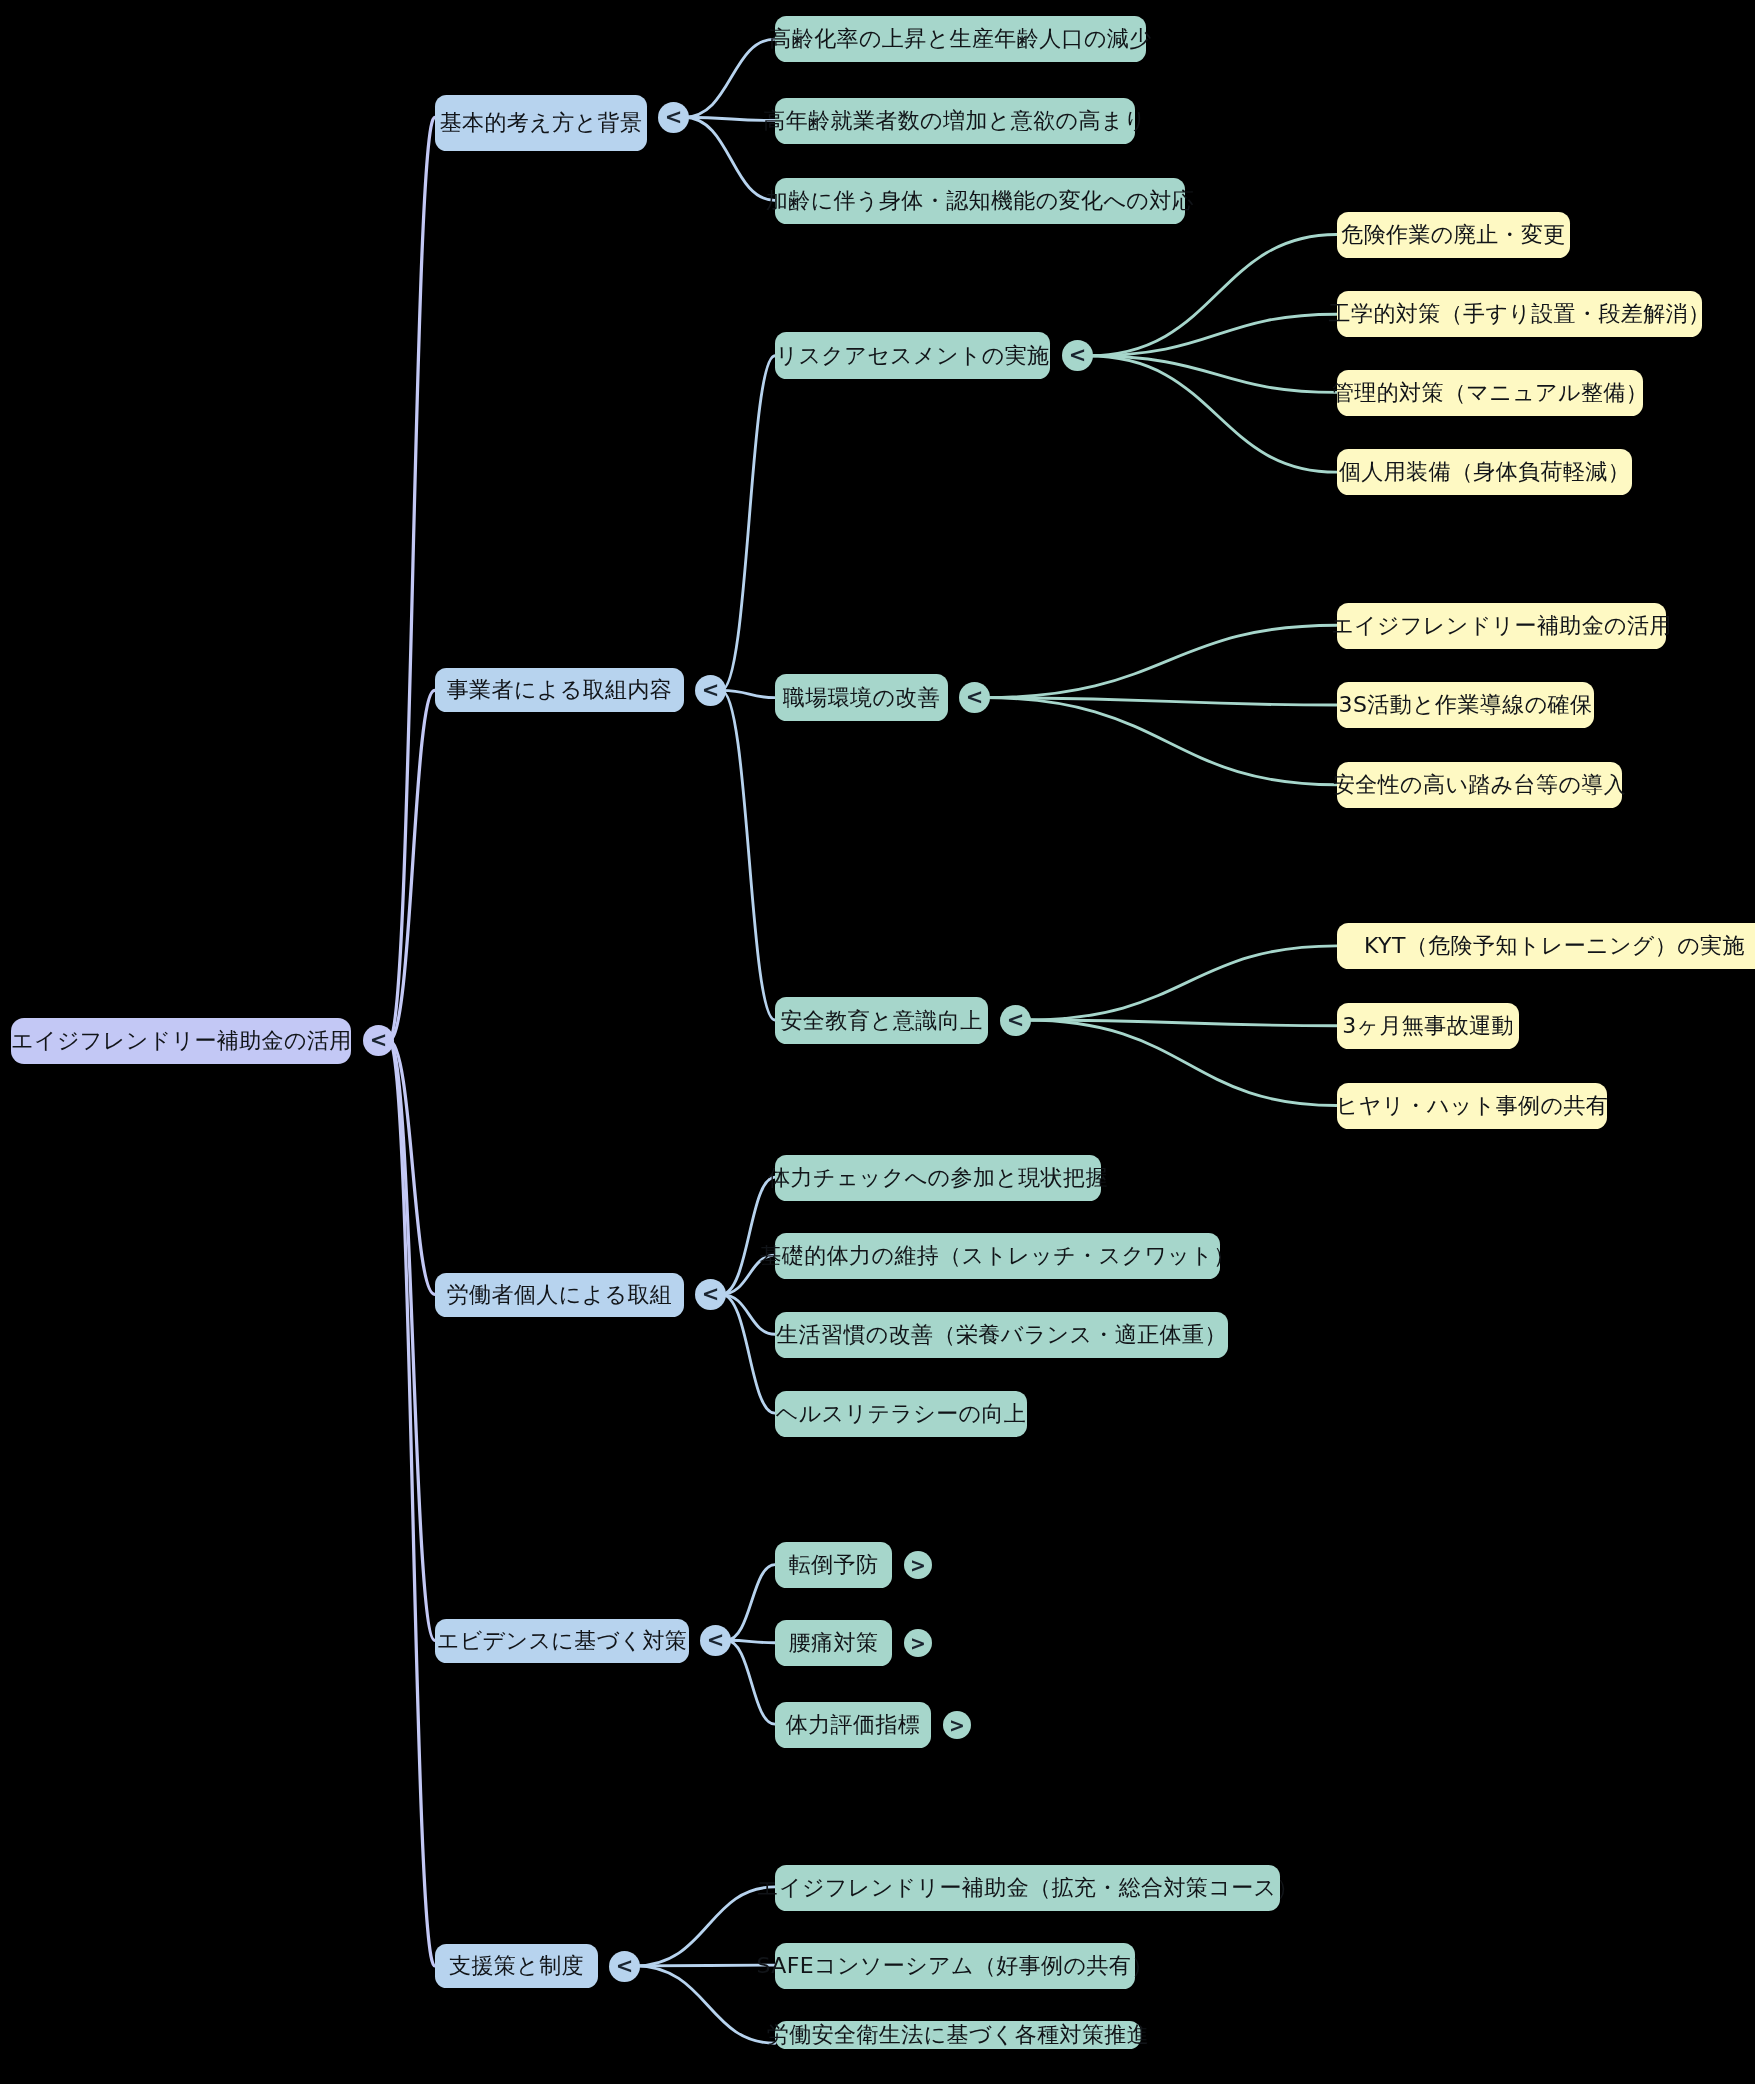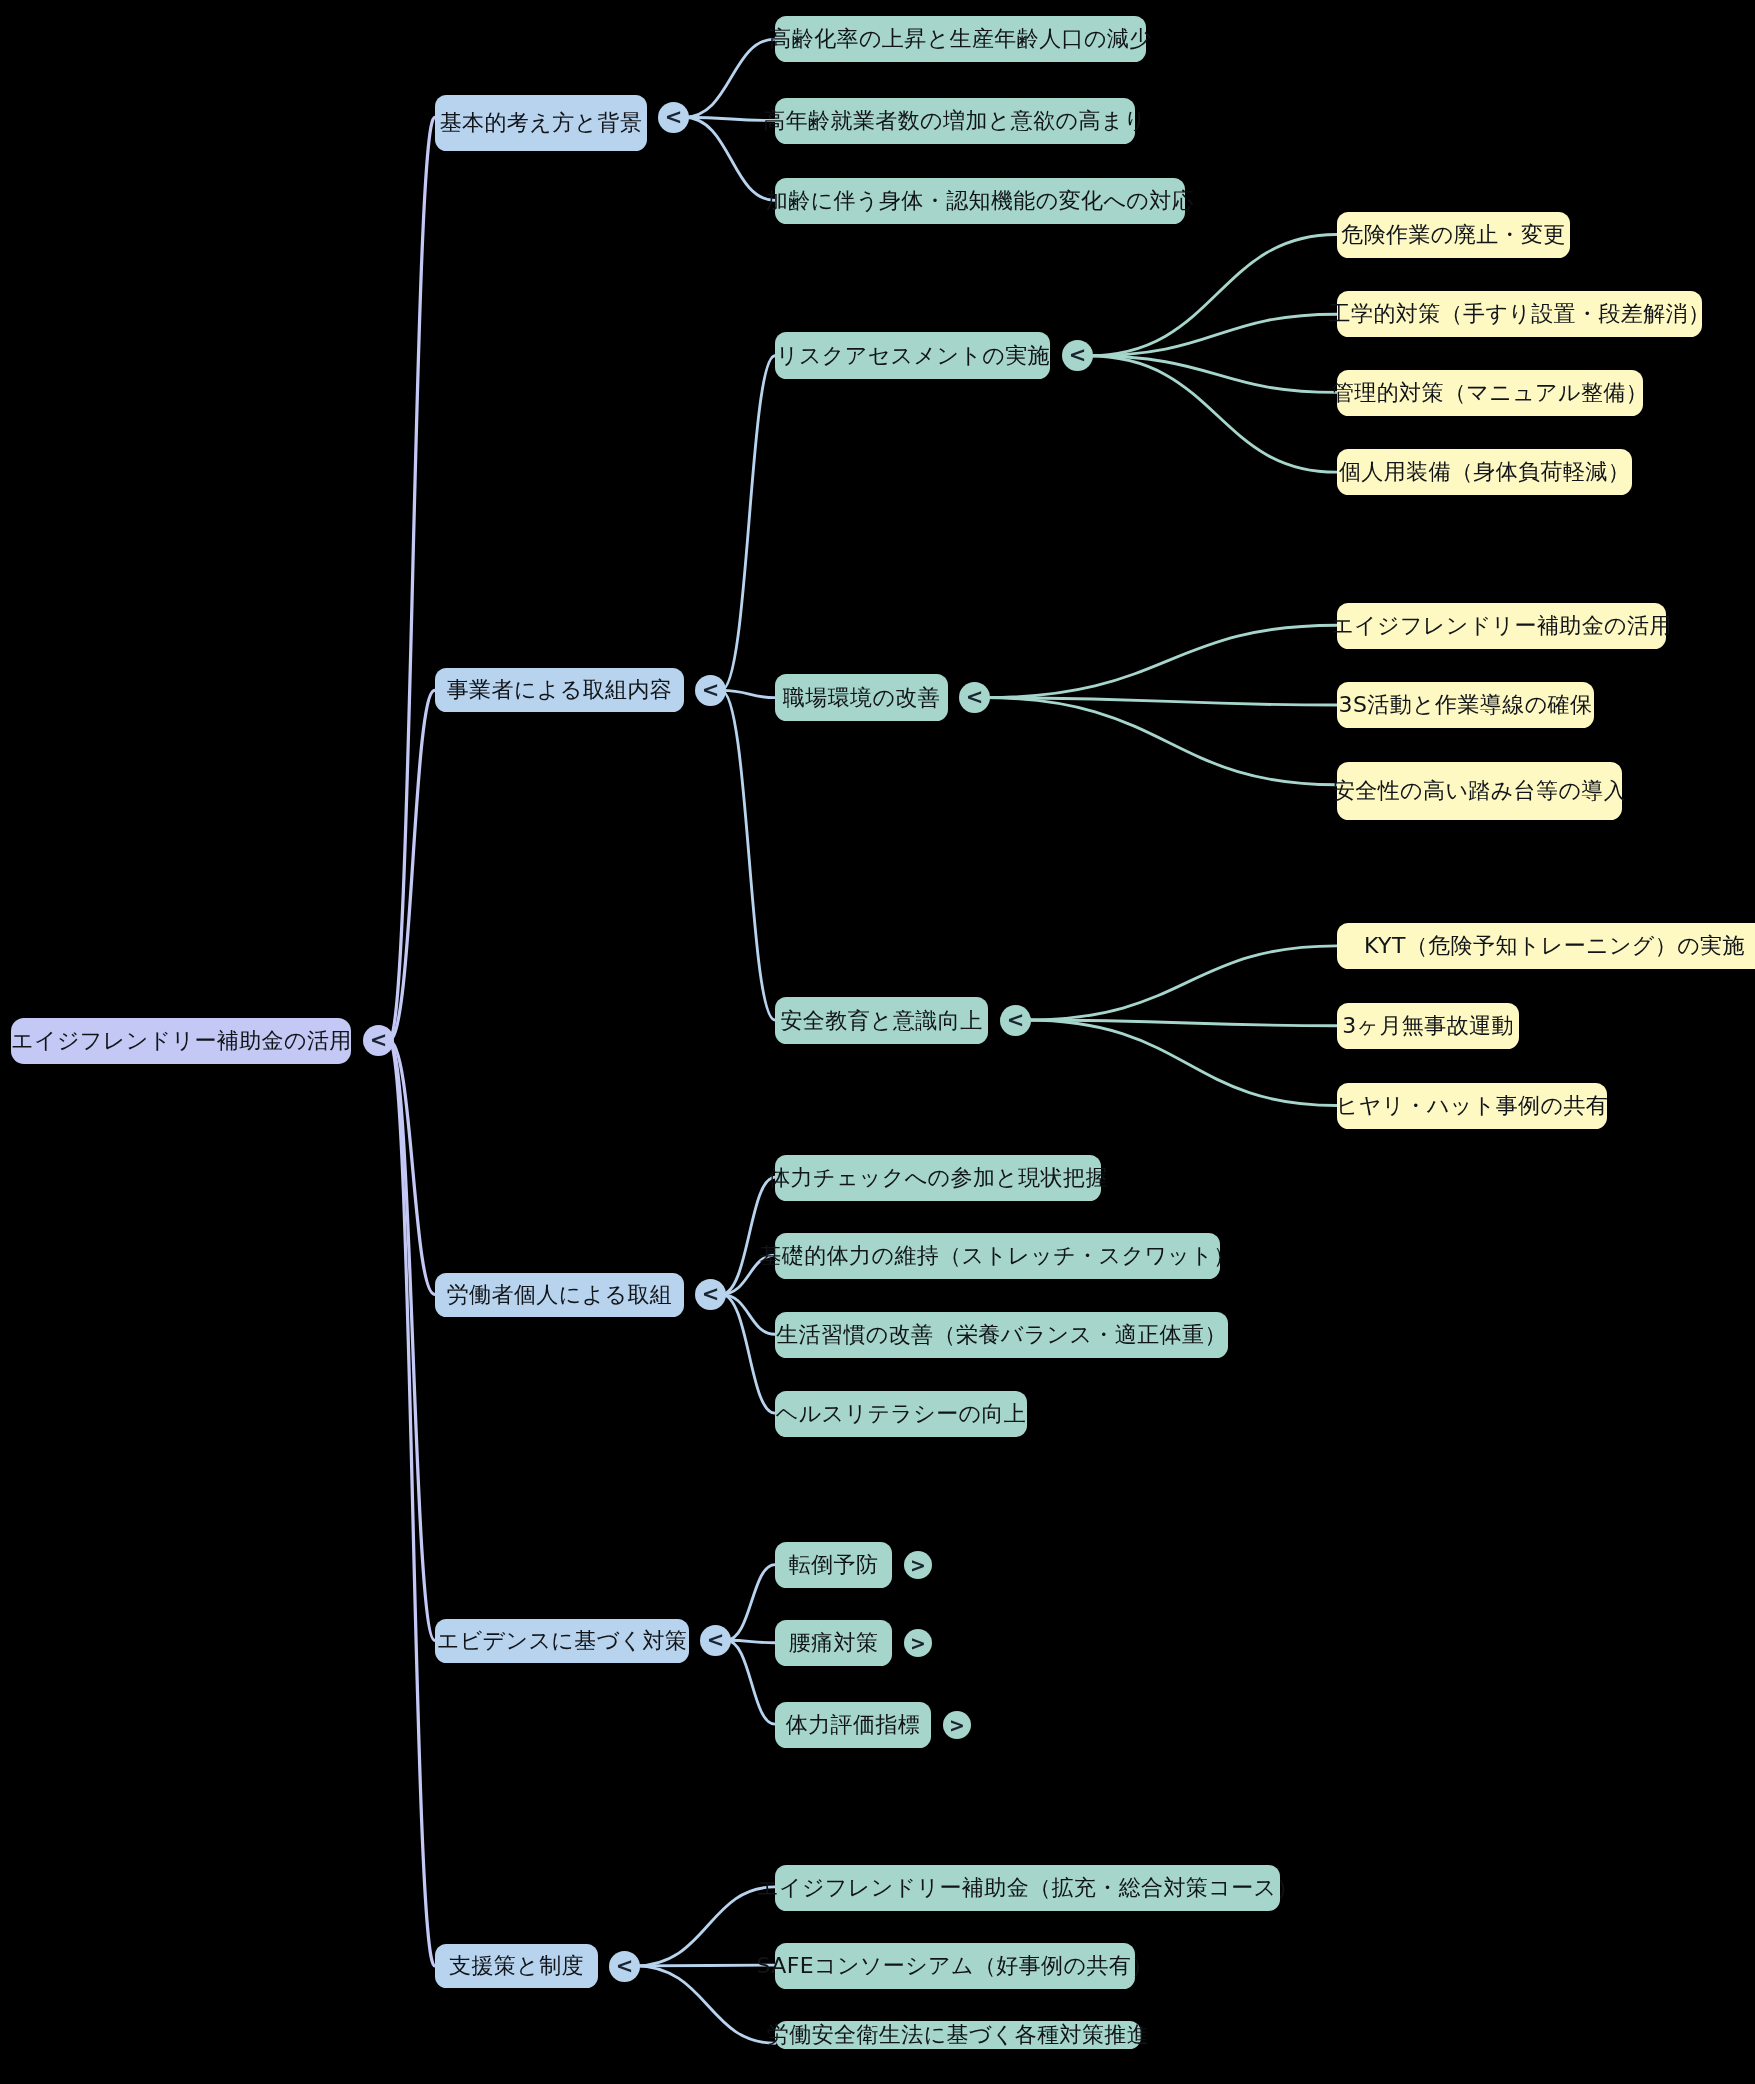--- a/index.html
+++ b/index.html
@@ -92,21 +92,21 @@
       <div class="node lvl2" style="left: 775px; top: 98px; width: 360px; height: 46px;">
         <span>高年齢就業者数の増加と意欲の高まり</span>
       </div>
       <div class="node lvl2" style="left: 775px; top: 178px; width: 410px; height: 46px;">
         <span>加齢に伴う身体・認知機能の変化への対応</span>
       </div>
       <div class="node lvl1" style="left: 435px; top: 668px; width: 249px; height: 44px;">
         <span>事業者による取組内容</span>
       </div>
       <div class="toggle t-lvl1" style="left: 695px; top: 675px;">&lt;</div>
-      <div class="node lvl2" style="left: 775px; top: 332px; width: 275px; height: 47px; justify-content: flex-end;">
+      <div class="node lvl2" style="left: 775px; top: 332px; width: 275px; height: 47px;">
         <span>リスクアセスメントの実施</span>
       </div>
       <div class="toggle t-lvl2" style="left: 1062px; top: 340px;">&lt;</div>
       <div class="node lvl3" style="left: 1337px; top: 212px; width: 233px; height: 46px;">
         <span>危険作業の廃止・変更</span>
       </div>
       <div class="node lvl3" style="left: 1337px; top: 291px; width: 365px; height: 46px;">
         <span>工学的対策（手すり設置・段差解消）</span>
       </div>
       <div class="node lvl3" style="left: 1337px; top: 370px; width: 306px; height: 46px;">
@@ -118,21 +118,21 @@
       <div class="node lvl2" style="left: 775px; top: 674px; width: 173px; height: 47px;">
         <span>職場環境の改善</span>
       </div>
       <div class="toggle t-lvl2" style="left: 959px; top: 682px;">&lt;</div>
       <div class="node lvl3" style="left: 1337px; top: 603px; width: 329px; height: 46px;">
         <span>エイジフレンドリー補助金の活用</span>
       </div>
       <div class="node lvl3" style="left: 1337px; top: 682px; width: 257px; height: 46px;">
         <span>3S活動と作業導線の確保</span>
       </div>
-      <div class="node lvl3" style="left: 1337px; top: 762px; width: 285px; height: 58px;">
+      <div class="node lvl3" style="left: 1337px; top: 762px; width: 285px; height: 46px;">
         <span>安全性の高い踏み台等の導入</span>
       </div>
       <div class="node lvl2" style="left: 775px; top: 997px; width: 213px; height: 47px;">
         <span>安全教育と意識向上</span>
       </div>
       <div class="toggle t-lvl2" style="left: 1000px; top: 1005px;">&lt;</div>
       <div class="node lvl3" style="left: 1337px; top: 923px; width: 435px; height: 46px;">
         <span>KYT（危険予知トレーニング）の実施</span>
       </div>
       <div class="node lvl3" style="left: 1337px; top: 1003px; width: 182px; height: 46px;">

